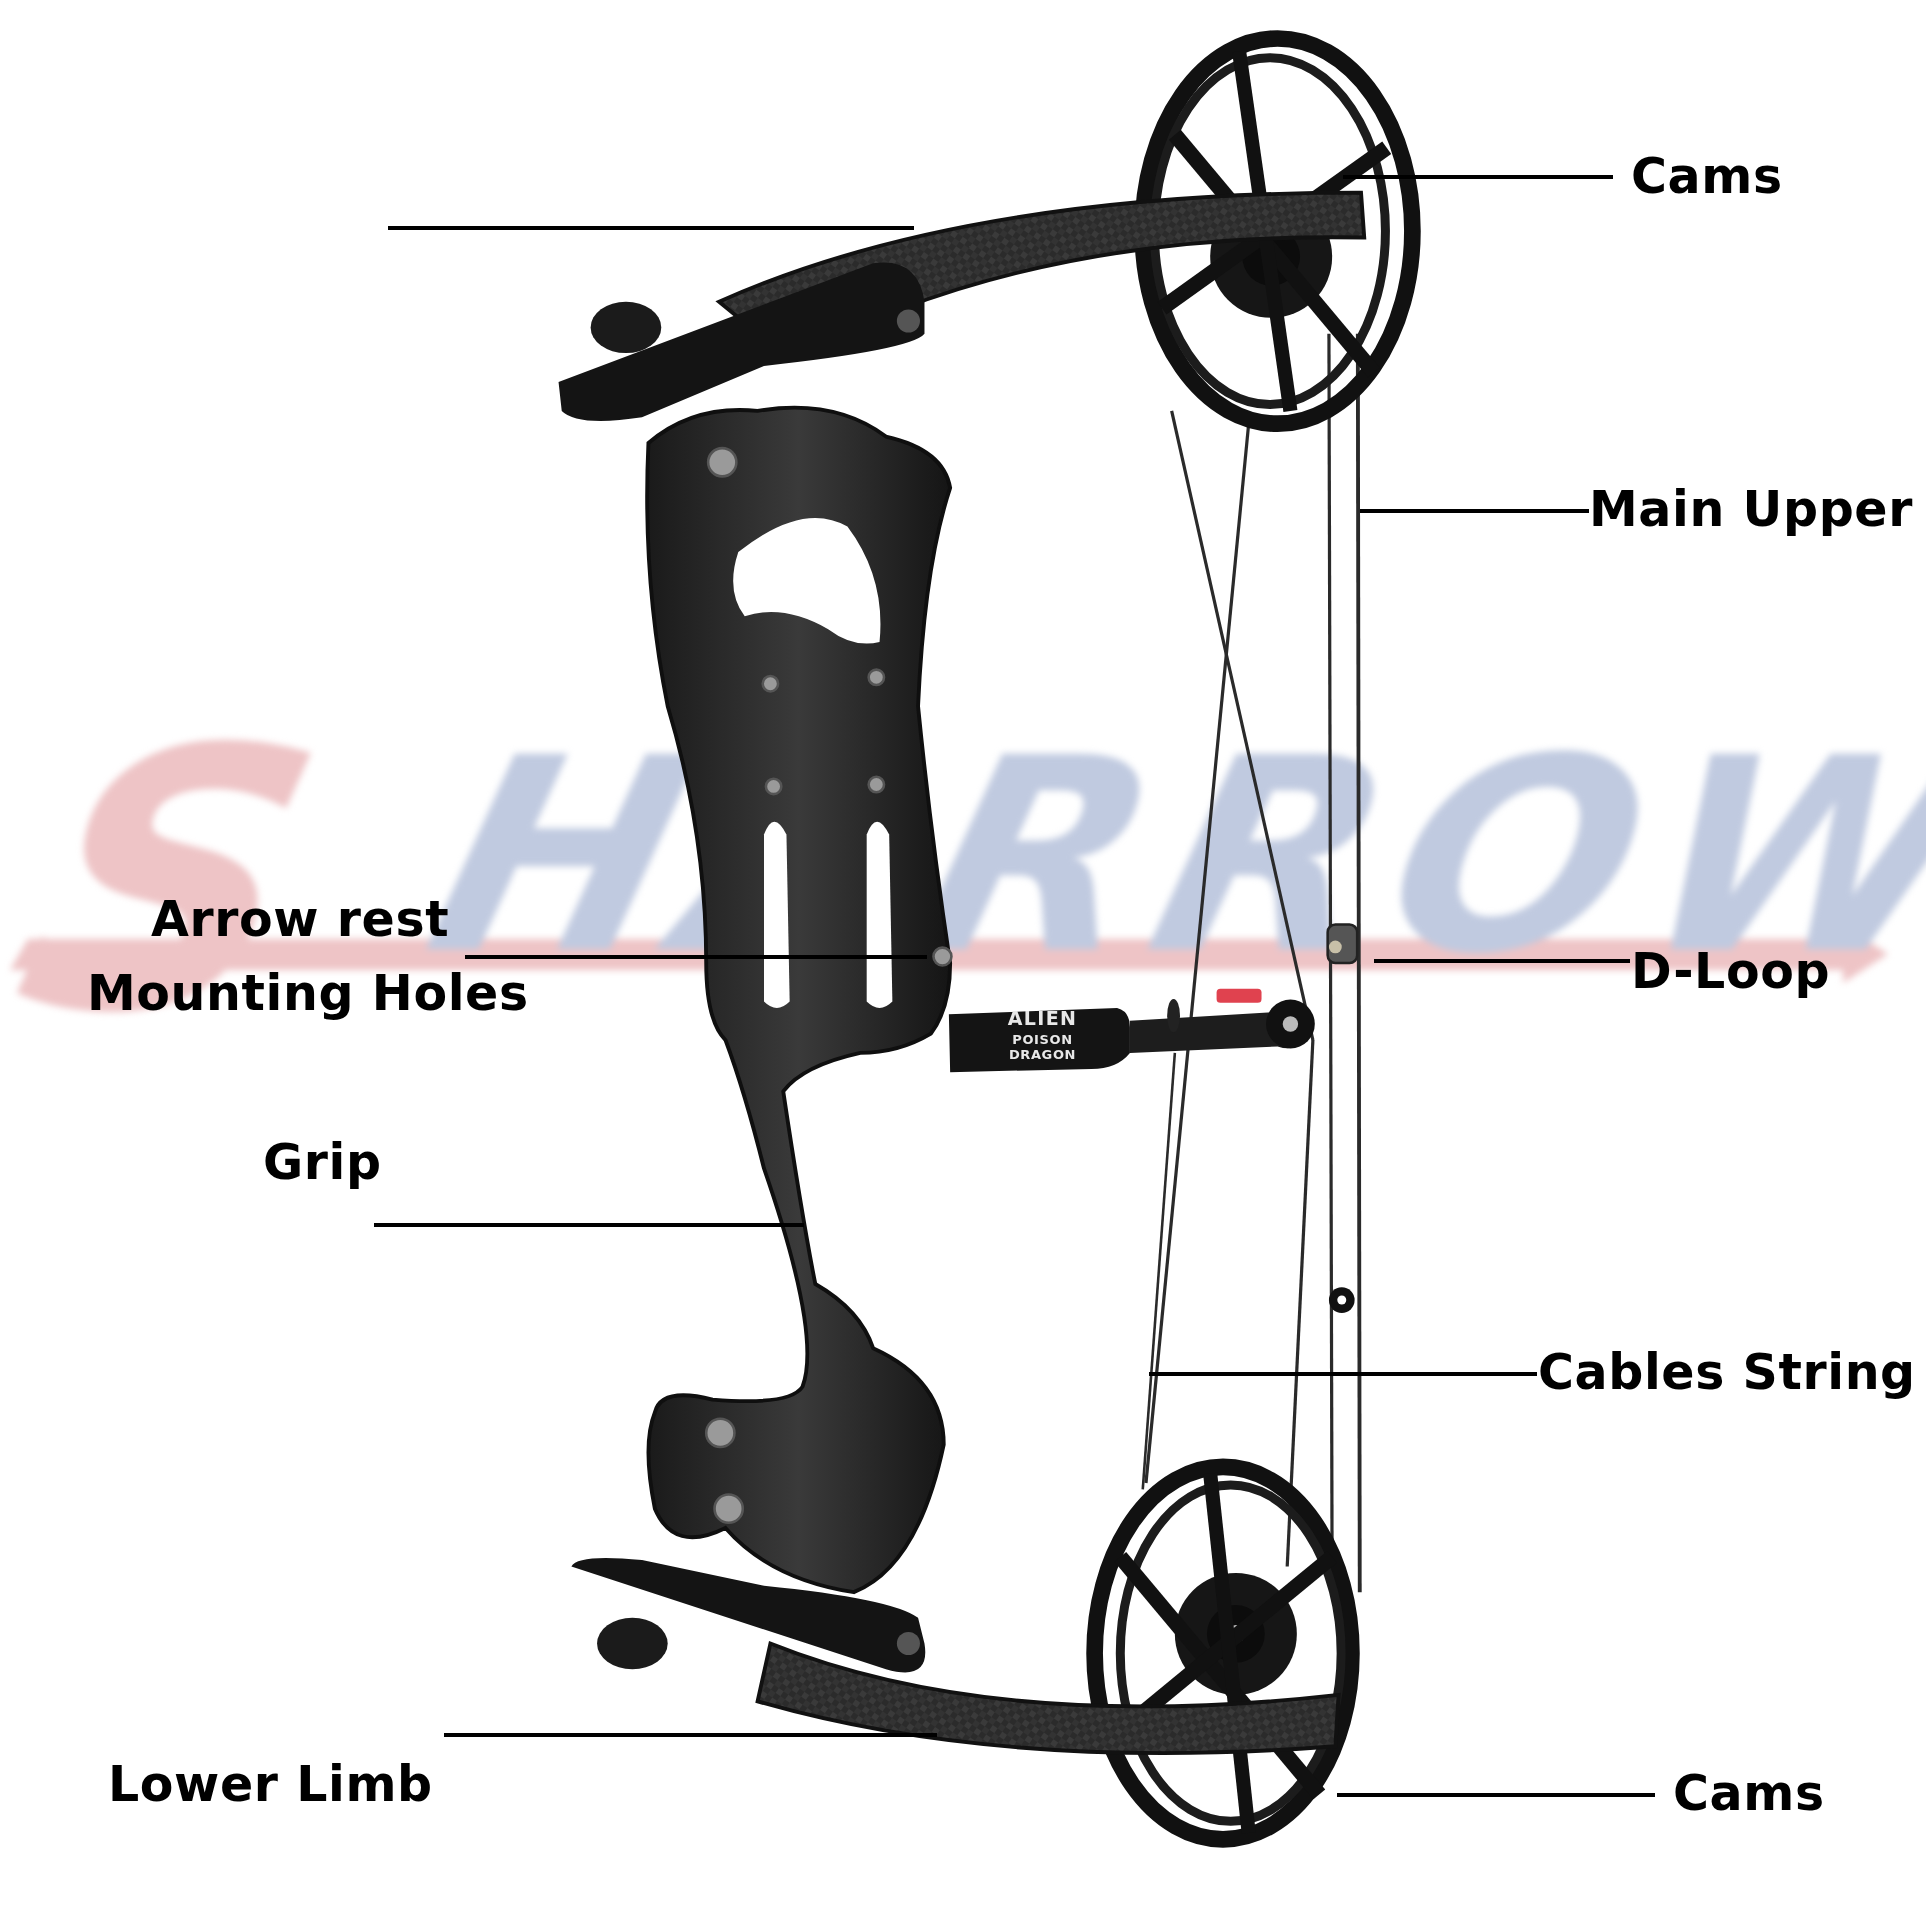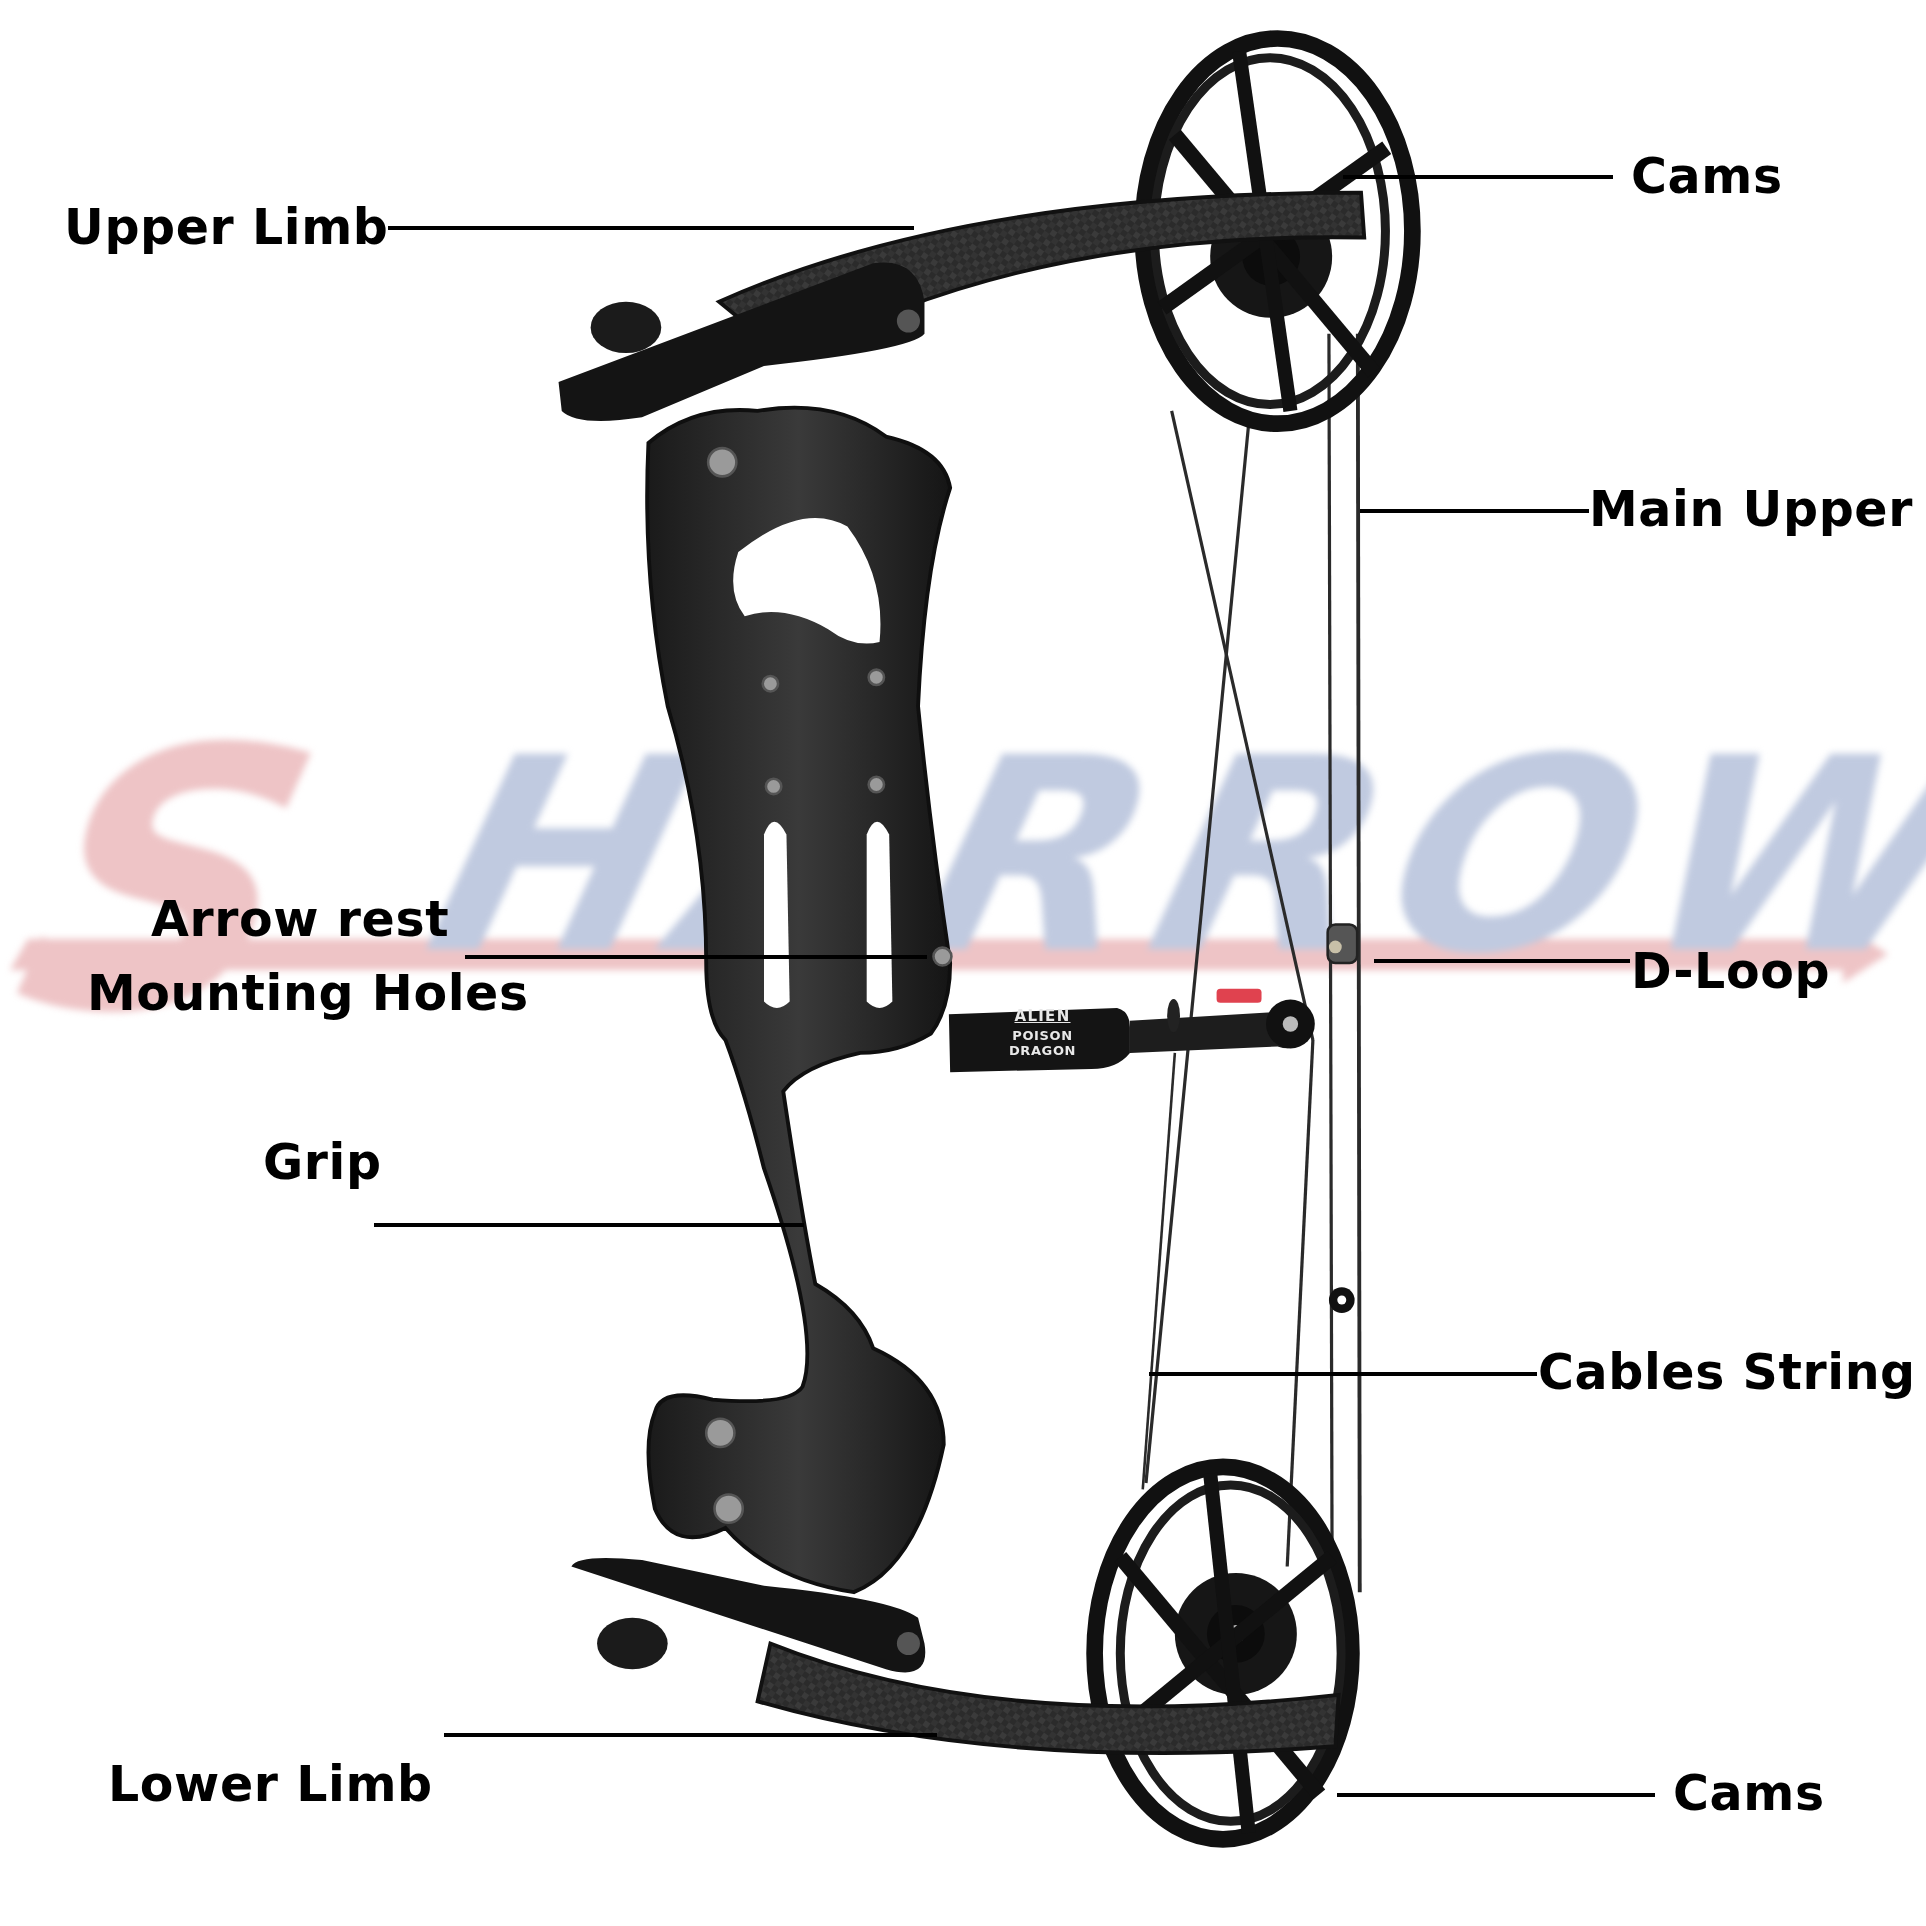--- a/index.html
+++ b/index.html
@@ -7,21 +7,21 @@
     .canvas { position: absolute; left: 0; top: 0; width: 1926px; height: 1926px; }
     .watermark { position: absolute; left: 0; top: 0; width: 1926px; height: 1926px; filter: blur(3.9px); opacity: 1; }
     .wm-s { position: absolute; left: 39px; top: 703px; font-family: "DejaVu Sans", sans-serif; font-weight: bold; font-style: italic; font-size: 360px; line-height: 1; color: #EEC4C6; transform: skewX(-14deg); letter-spacing: -6.4px; }
     .wm-rest { position: absolute; left: 443px; top: 716px; font-family: "DejaVu Sans", sans-serif; font-weight: bold; font-style: italic; font-size: 282px; line-height: 1; color: #C0CAE0; transform: skewX(-14deg) scaleY(0.95); letter-spacing: 16.7px; }
     .wm-arrow { position: absolute; left: 19px; top: 939px; width: 1836px; height: 31px; background: #EEC4C6; transform: skewX(-30deg); }
     .wm-arrowhead { position: absolute; left: 1843px; top: 925px; width: 0; height: 0; border-top: 29.5px solid transparent; border-bottom: 29.5px solid transparent; border-left: 45px solid #EEC4C6; }
     svg.bow { position: absolute; left: 0; top: 0; width: 1926px; height: 1926px; }
     .label { position: absolute; font-family: "DejaVu Sans", sans-serif; font-weight: bold; font-size: 49px; color: #000; line-height: 1; white-space: nowrap; letter-spacing: 0.6px; }
     .leader { position: absolute; height: 3.9px; background: #000; }
     .emblem { position: absolute; left: 1007px; top: 1007px; width: 71px; text-align: center; color: #e8e8e8; font-family: "DejaVu Sans", sans-serif; font-weight: bold; }
-    .emblem .e1 { font-size: 15px; letter-spacing: 1.3px; display: block; text-decoration: underline; }
+    .emblem .e1 { font-size: 19px; letter-spacing: 1.3px; display: block; }
     .emblem .e2 { font-size: 13px; letter-spacing: 0.6px; display: block; margin-top: 2.6px; }
   </style>
 </head>
 <body>
 
 <div class="canvas">
 
   <div class="watermark">
     <div class="wm-arrow"></div>
     <div class="wm-arrowhead"></div>
@@ -144,21 +144,20 @@
       <circle cx="2090" cy="2025" r="20" fill="#111"></circle>
       <circle cx="2090" cy="2025" r="7" fill="#fff"></circle>
     </g>
   </svg>
 
   <div class="emblem">
     <span class="e1">ALIEN</span>
     <span class="e2">POISON DRAGON</span>
   </div>
 
-  <div class="label" style="left:64px; top:203px;">Upper Limb</div>
   <div class="leader" style="left:388px; top:226px; width:526px;"></div>
 
   <div class="label" style="left:1631px; top:152px;">Cams</div>
   <div class="leader" style="left:1343px; top:175px; width:270px;"></div>
 
   <div class="label" style="left:1589px; top:485px;">Main Upper</div>
   <div class="leader" style="left:1360px; top:509px; width:229px;"></div>
 
   <div class="label" style="left:151px; top:895px;text-align:center;">Arrow rest</div>
   <div class="label" style="left:87px; top:969px;">Mounting Holes</div>

